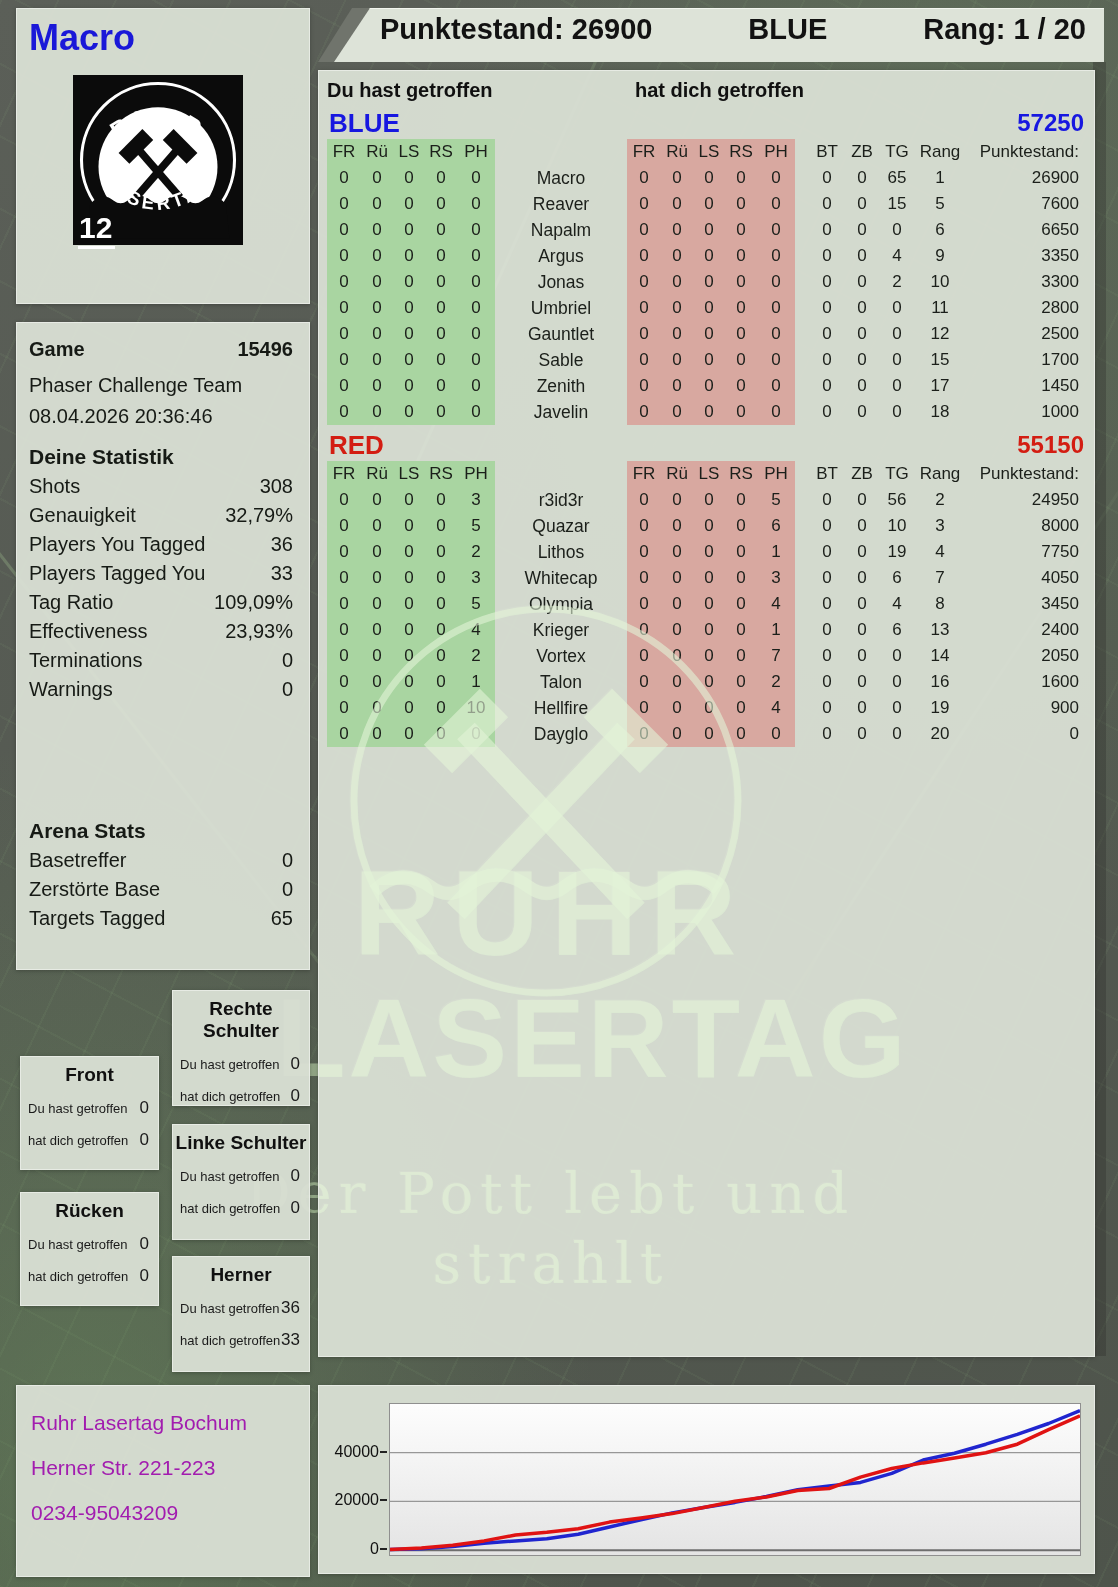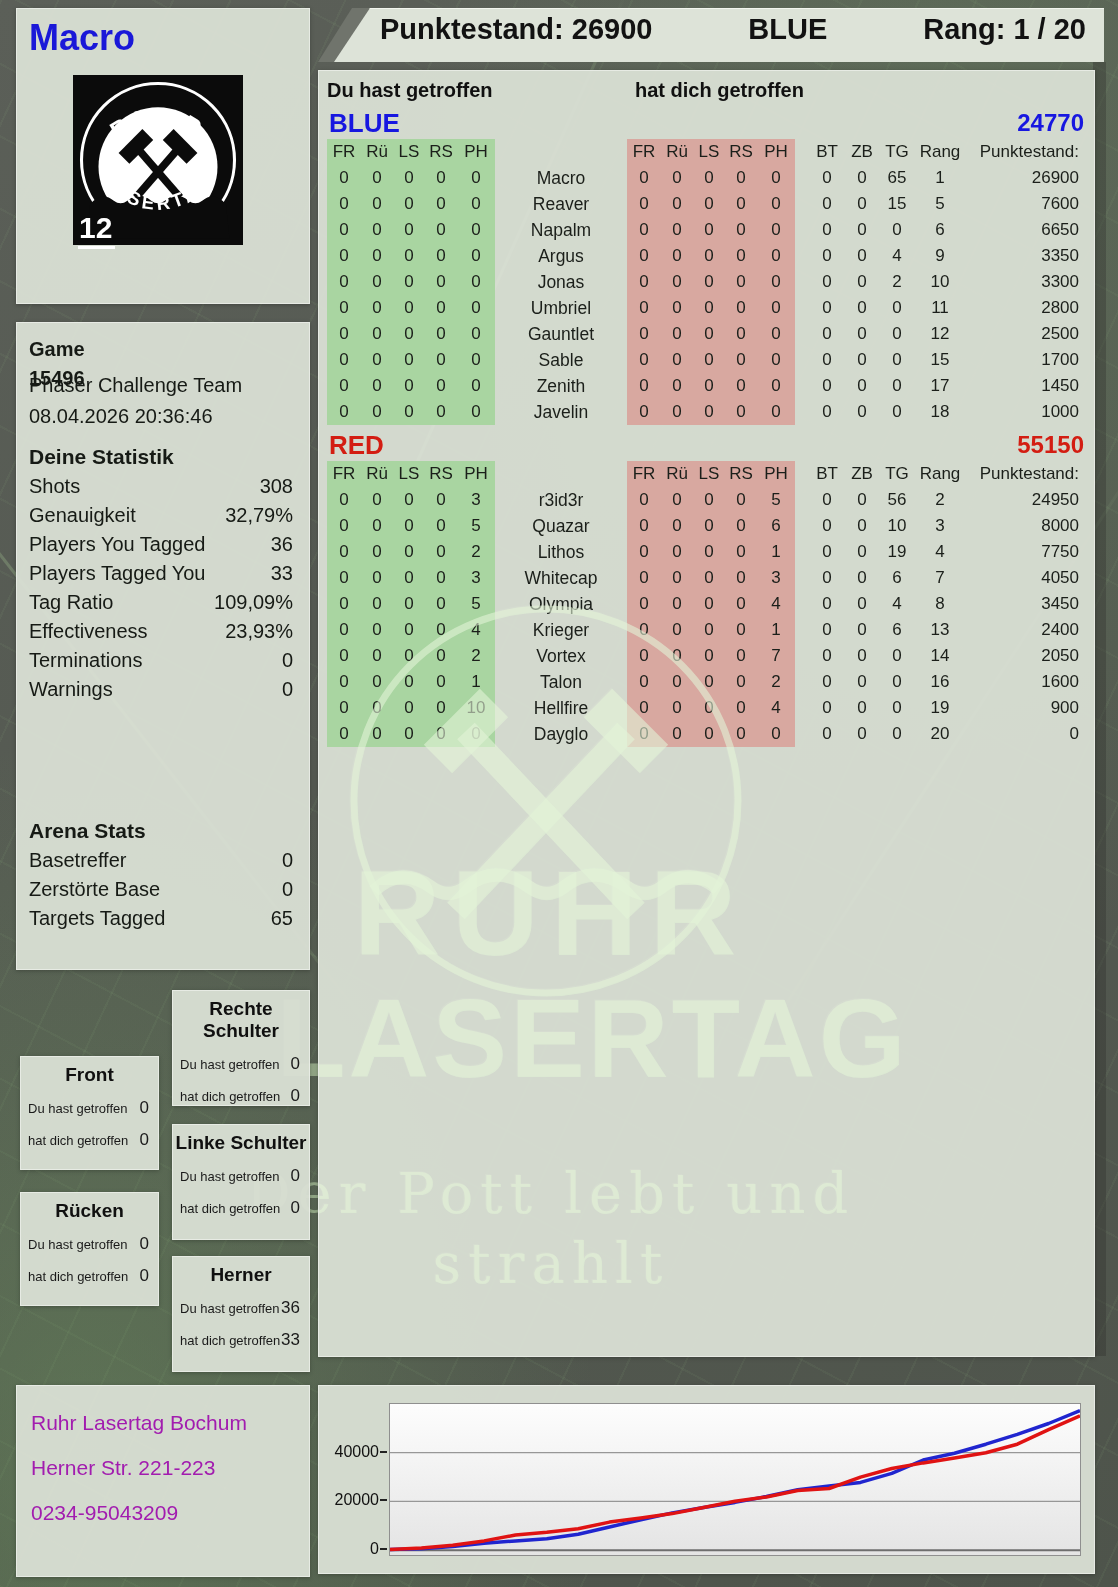--- a/index.html
+++ b/index.html
@@ -68,21 +68,21 @@
   .cell.c-hit{background:#a9d5a1;}
   .cell.c-got{background:#d8a8a0;}
   .cell.c-name{font-size:17.5px;}
   .cell.r{text-align:right;padding-right:2px;}
   .team-block{margin-bottom:4px;}
 
   
   .stats-panel{left:16px;top:322px;width:292px;height:646px;font-size:20px;color:#161a15;}
   .stats-inner{padding:12px 16px 0 12px;}
   .kv{display:flex;justify-content:space-between;height:29px;line-height:29px;}
-  .kv.bold{font-weight:bold;flex-direction:column;}
+  .kv.bold{font-weight:bold;}
   .one-line{height:31px;line-height:31px;}
   .sec-title{font-weight:bold;font-size:21px;height:31px;line-height:31px;}
   .gap-stats{height:9px;}
   .gap-arena{height:111px;}
 
   
   .bp-box{position:absolute;background:rgba(216,223,211,0.96);
     border:1px solid rgba(255,255,255,0.45);box-shadow:0 1px 4px rgba(0,0,0,0.25);z-index:2;}
   .bp-front{left:20px;top:1056px;width:137px;height:112px;}
   .bp-rueck{left:20px;top:1192px;width:137px;height:112px;}
@@ -190,21 +190,21 @@
     </div>
     <div class="main-inner">
       <div class="hit-labels">
         <span class="lab-hit">Du hast getroffen</span>
         <span class="lab-got">hat dich getroffen</span>
       </div>
       <div id="scoreboard">
           <div class="team-block">
             <div class="team-head">
               <span class="t-name" style="color: rgb(23, 23, 224);">BLUE</span>
-              <span class="t-total" style="color: rgb(23, 23, 224);">24770</span>
+              <span class="t-total" style="color: rgb(23, 23, 224);">57250</span>
             </div>
             <div class="score-grid">
               <div class="cell c-hit">FR</div>
               <div class="cell c-hit">Rü</div>
               <div class="cell c-hit">LS</div>
               <div class="cell c-hit">RS</div>
               <div class="cell c-hit">PH</div>
               <div class="cell c-name"></div>
               <div class="cell c-got">FR</div>
               <div class="cell c-got">Rü</div>

